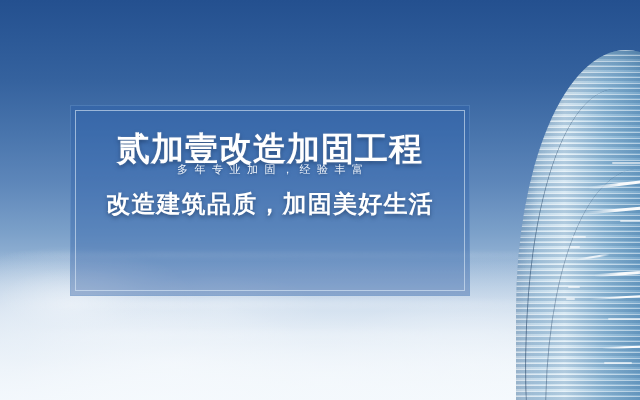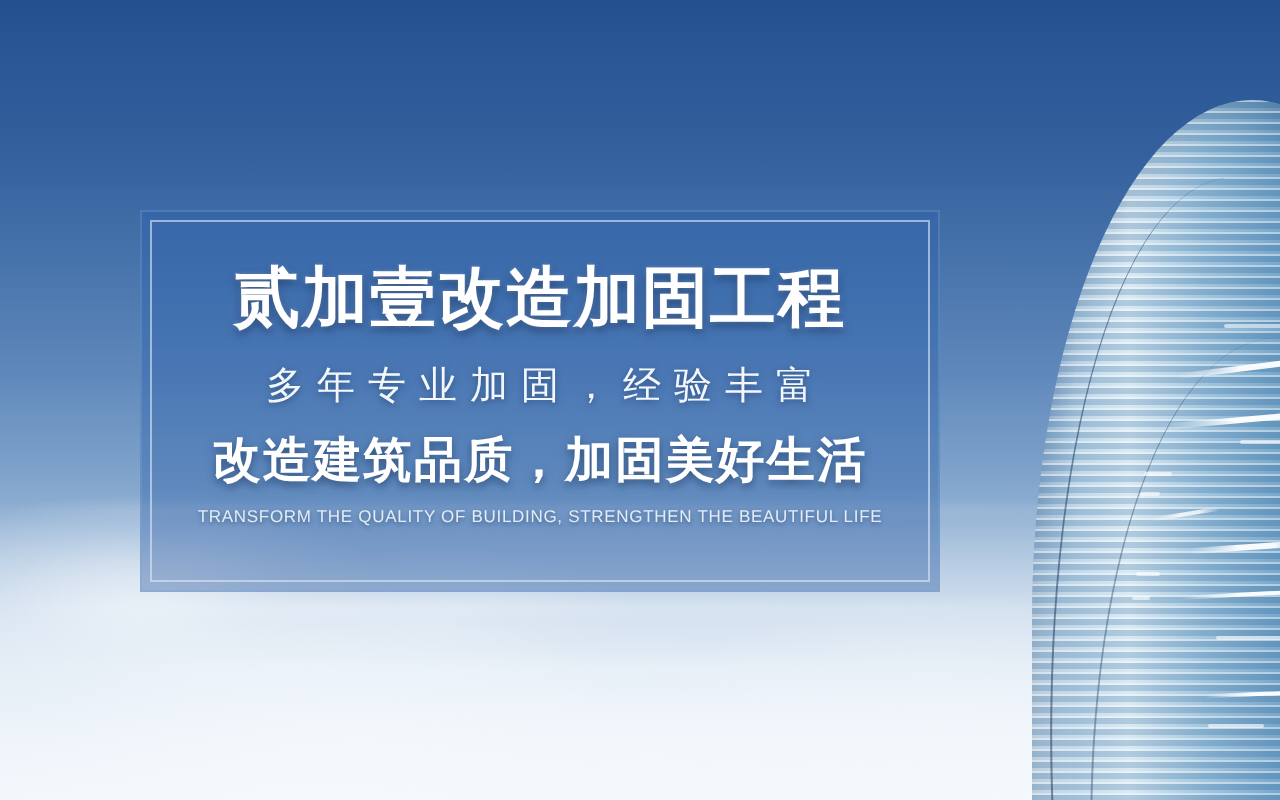--- a/index.html
+++ b/index.html
@@ -200,29 +200,29 @@
     font-size: 33px;
     font-weight: bold;
     color: #ffffff;
     letter-spacing: 1px;
     line-height: 1;
     white-space: nowrap;
     text-shadow: 0 2px 4px rgba(16,40,76,0.55), 0 0 2px rgba(255,255,255,0.25);
   }
 
   .title-sub {
-    margin-top: 19px;
-    font-size: 19px;
+    font-size: 11px;
     font-weight: normal;
     color: #f2f7fd;
     letter-spacing: 6.5px;
     text-indent: 6.5px;
     line-height: 1;
     white-space: nowrap;
     text-shadow: 0 1px 3px rgba(16,40,76,0.50);
+    font-family: Liberation Mono, monospace;
   }
 
   .title-slogan {
     margin-top: 16px;
     font-size: 24px;
     font-weight: bold;
     color: #ffffff;
     letter-spacing: 1.2px;
     line-height: 1;
     white-space: nowrap;
@@ -296,17 +296,16 @@
     <div class="panel-shade"></div>
     <div class="panel-inner-border"></div>
 
     <div class="panel-content">
       <div class="title-main">贰加壹改造加固工程</div>
 
       <div class="title-sub">多年专业加固，经验丰富</div>
 
       <div class="title-slogan">改造建筑品质，加固美好生活</div>
 
-      <div class="title-en">TRANSFORM THE QUALITY OF BUILDING, STRENGTHEN THE BEAUTIFUL LIFE</div>
     </div>
   </div>
 
 </div>
 
 </body></html>

